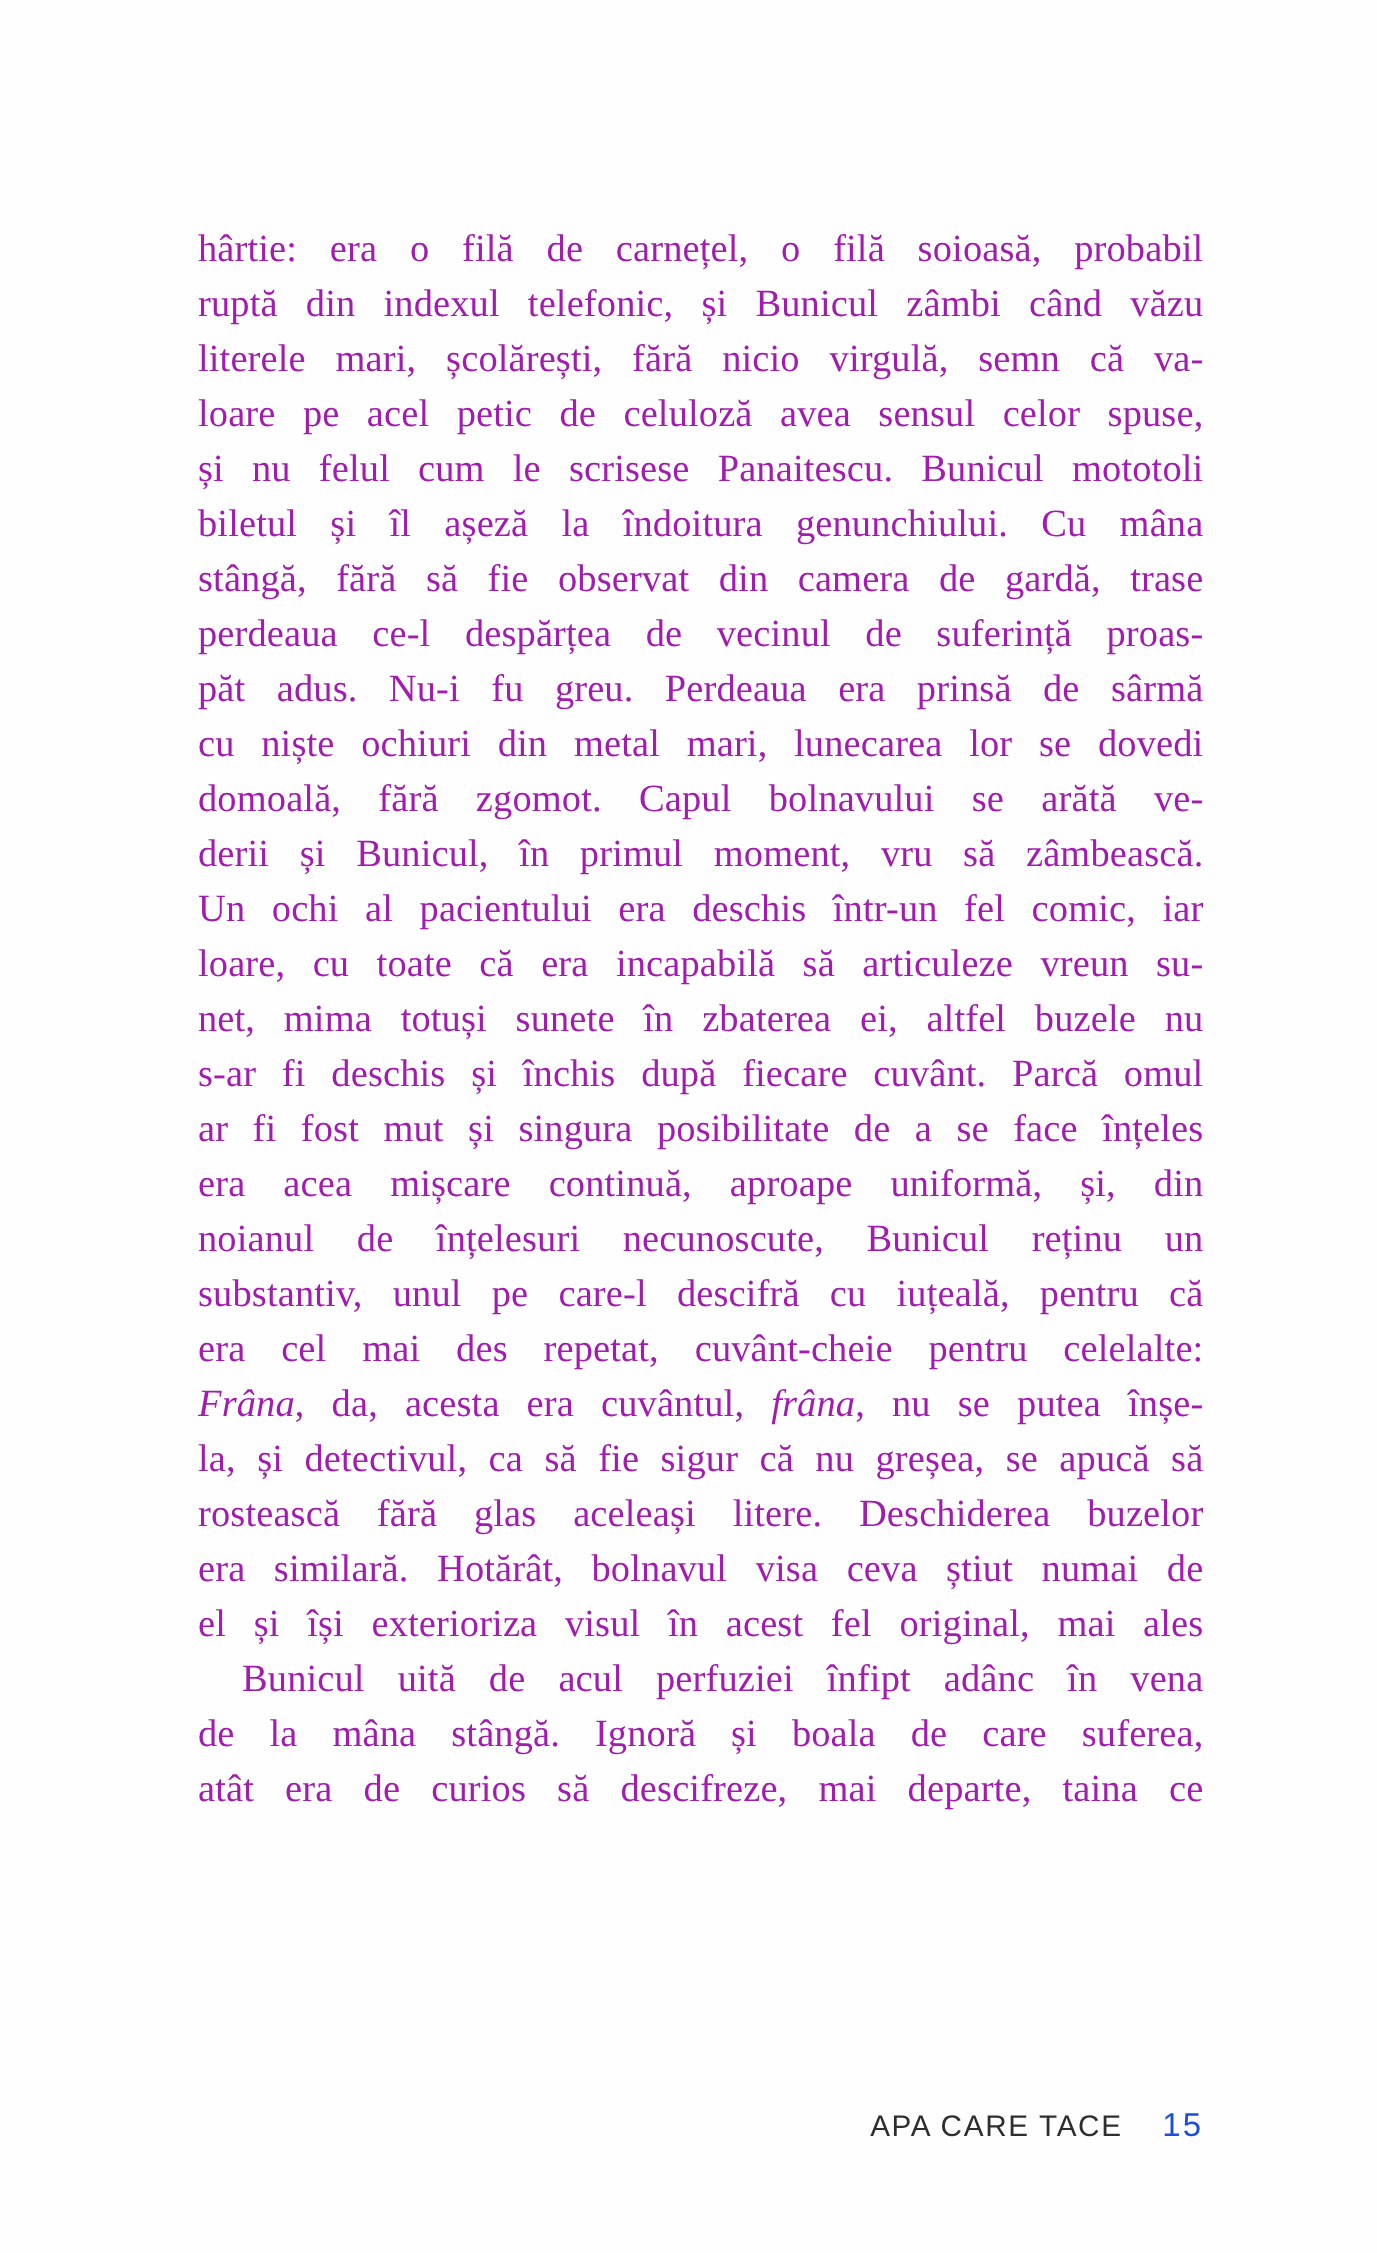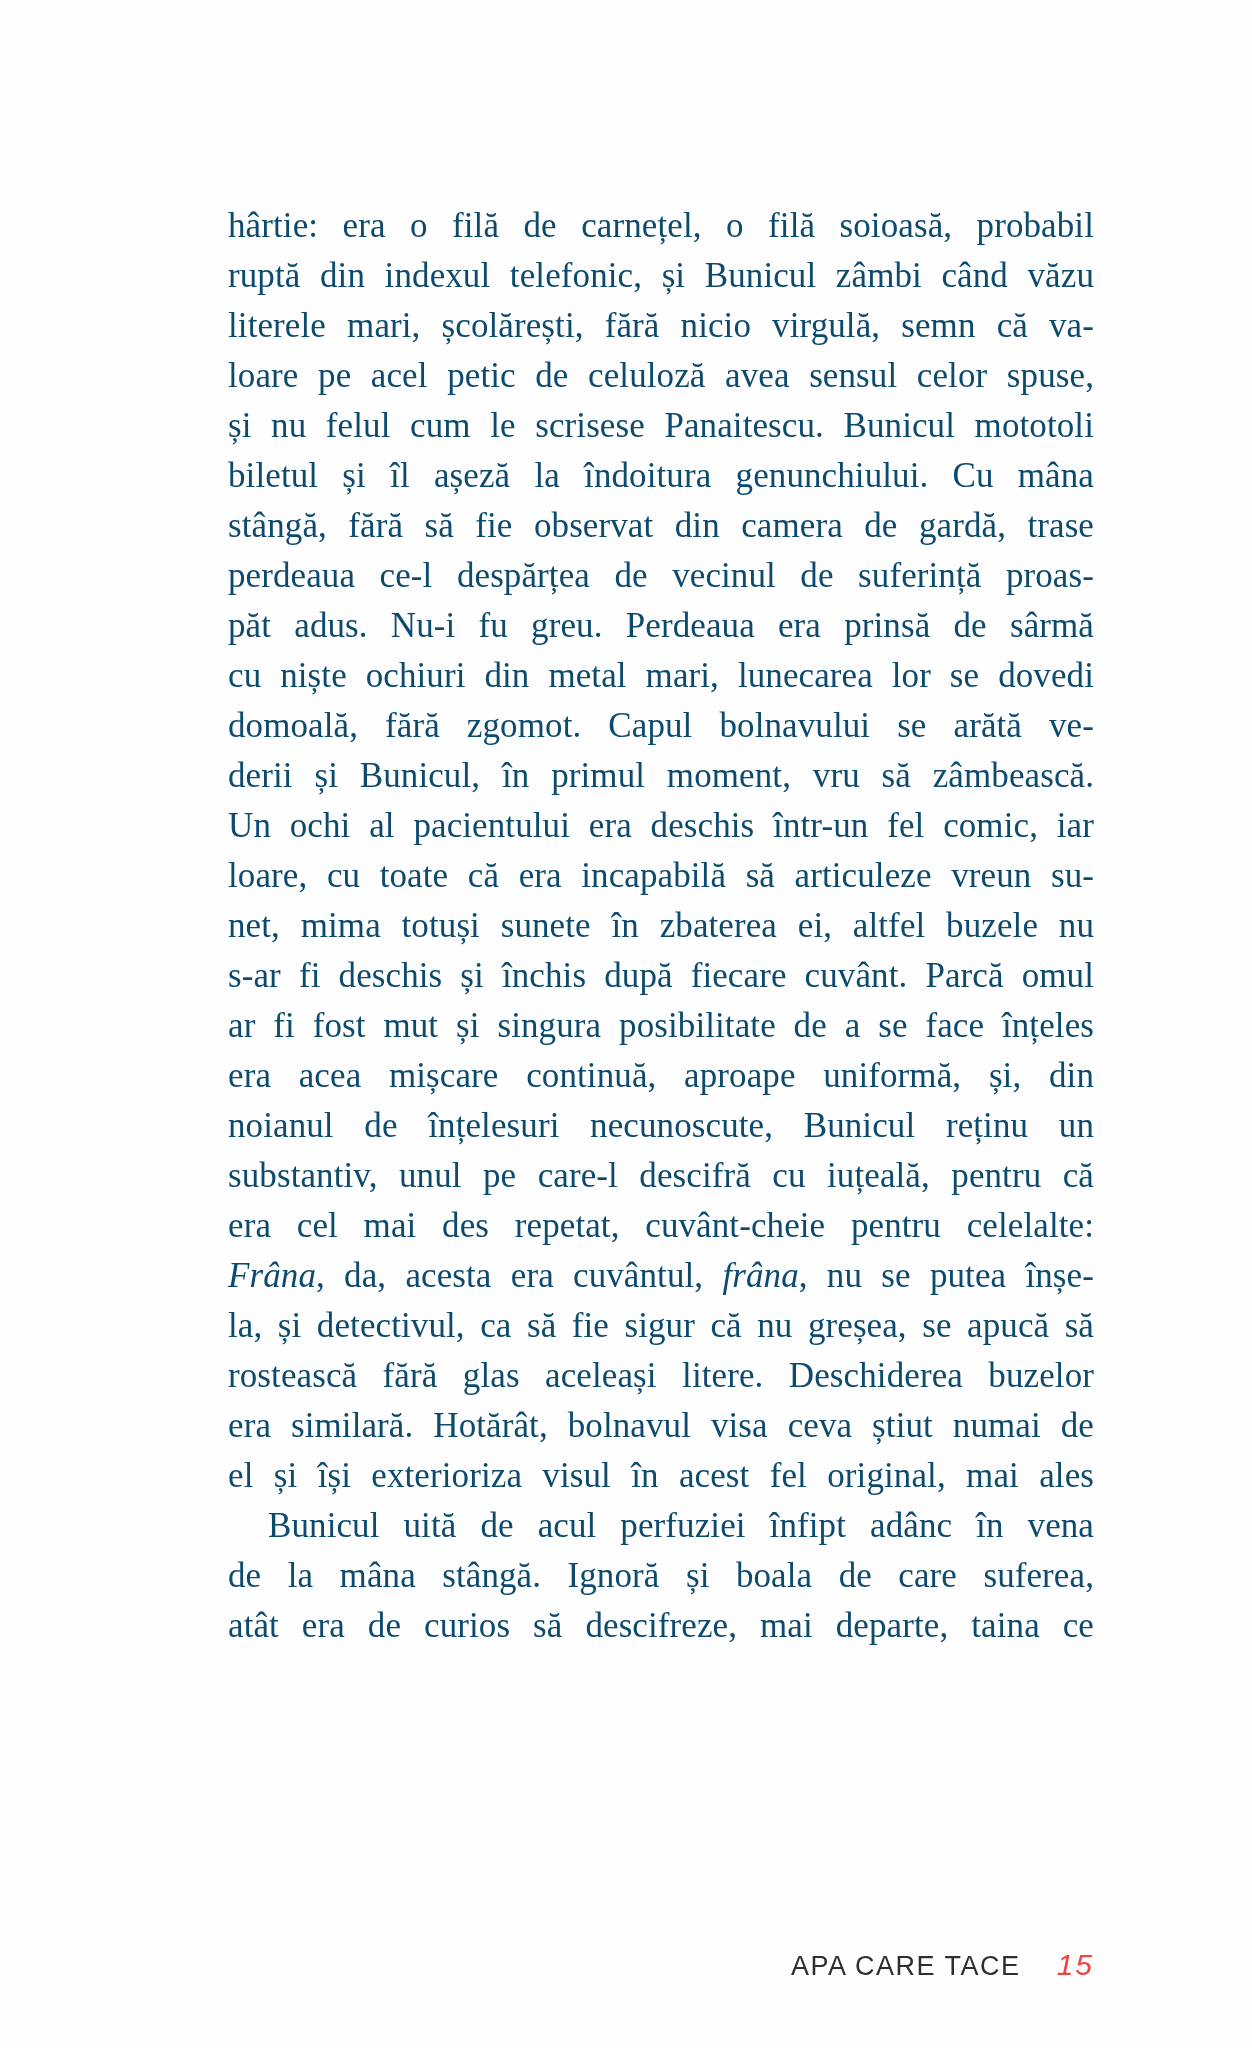--- a/index.html
+++ b/index.html
@@ -17,59 +17,56 @@
   }
   .text-block {
     position: absolute;
     left: 180px;
     top: 201px;
     width: 914px;
   }
   .line {
     font-size: 35px;
     line-height: 50px;
-    color: #0c4a6e;
+    color: #a21caf;
     text-align: justify;
     text-align-last: justify;
     white-space: nowrap;
     letter-spacing: 0.1px;
-    margin-left: 48px;
   }
   .line.end {
     text-align-last: left;
   }
   .line.indent {
     text-indent: 40px;
   }
   .it {
     font-style: italic;
   }
   .footer {
     position: absolute;
     left: 180px;
     top: 1916px;
     width: 914px;
     display: flex;
     justify-content: flex-end;
     align-items: baseline;
     gap: 36px;
     font-family: "Liberation Sans", "DejaVu Sans", sans-serif;
-    margin-top: 32px;
   }
   .book-title {
     font-size: 27px;
     letter-spacing: 1.5px;
     word-spacing: 0px;
     color: #2e2e2e;
   }
   .page-number {
     font-size: 30px;
     letter-spacing: 2px;
-    color: #ef4444;
-    font-style: italic;
+    color: #1d4ed8;
   }
 </style>
 </head>
 <body>
 
 <div class="page">
 
   <main class="text-block">
       <div class="line"><span class="">hârtie: era o filă de carnețel, o filă soioasă, probabil</span></div>
       <div class="line"><span class="">ruptă din indexul telefonic, și Bunicul zâmbi când văzu</span></div>

